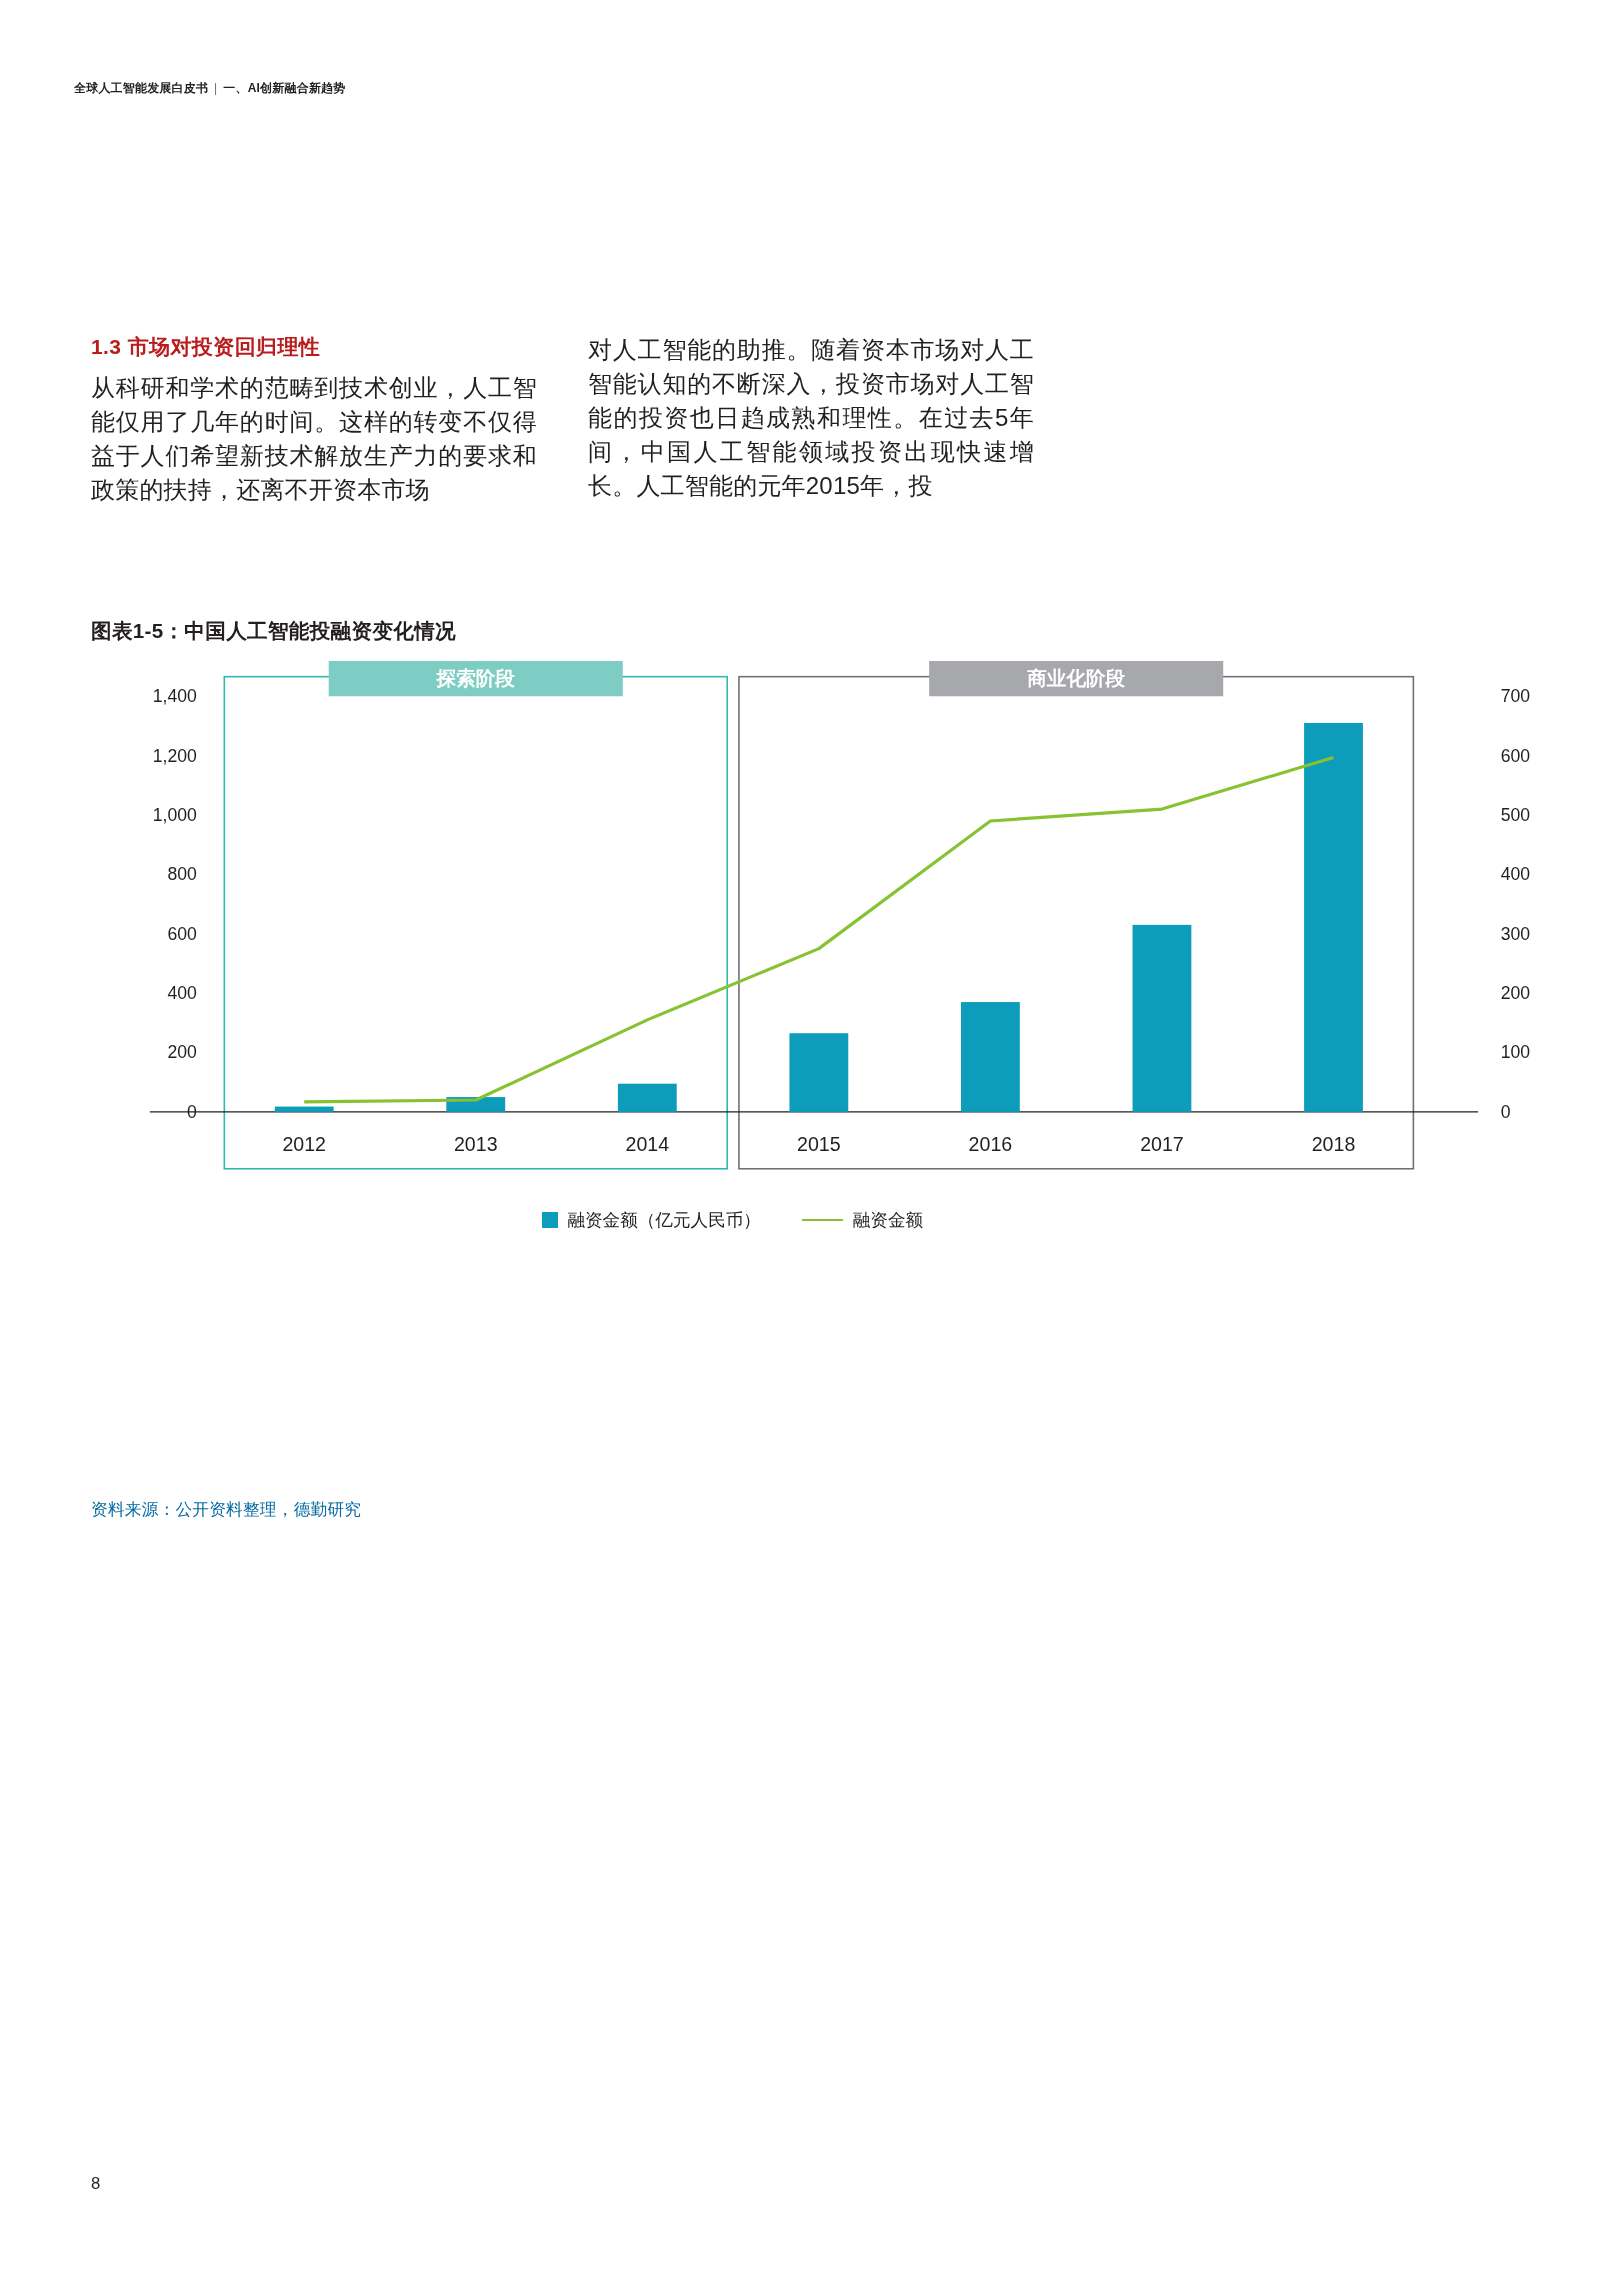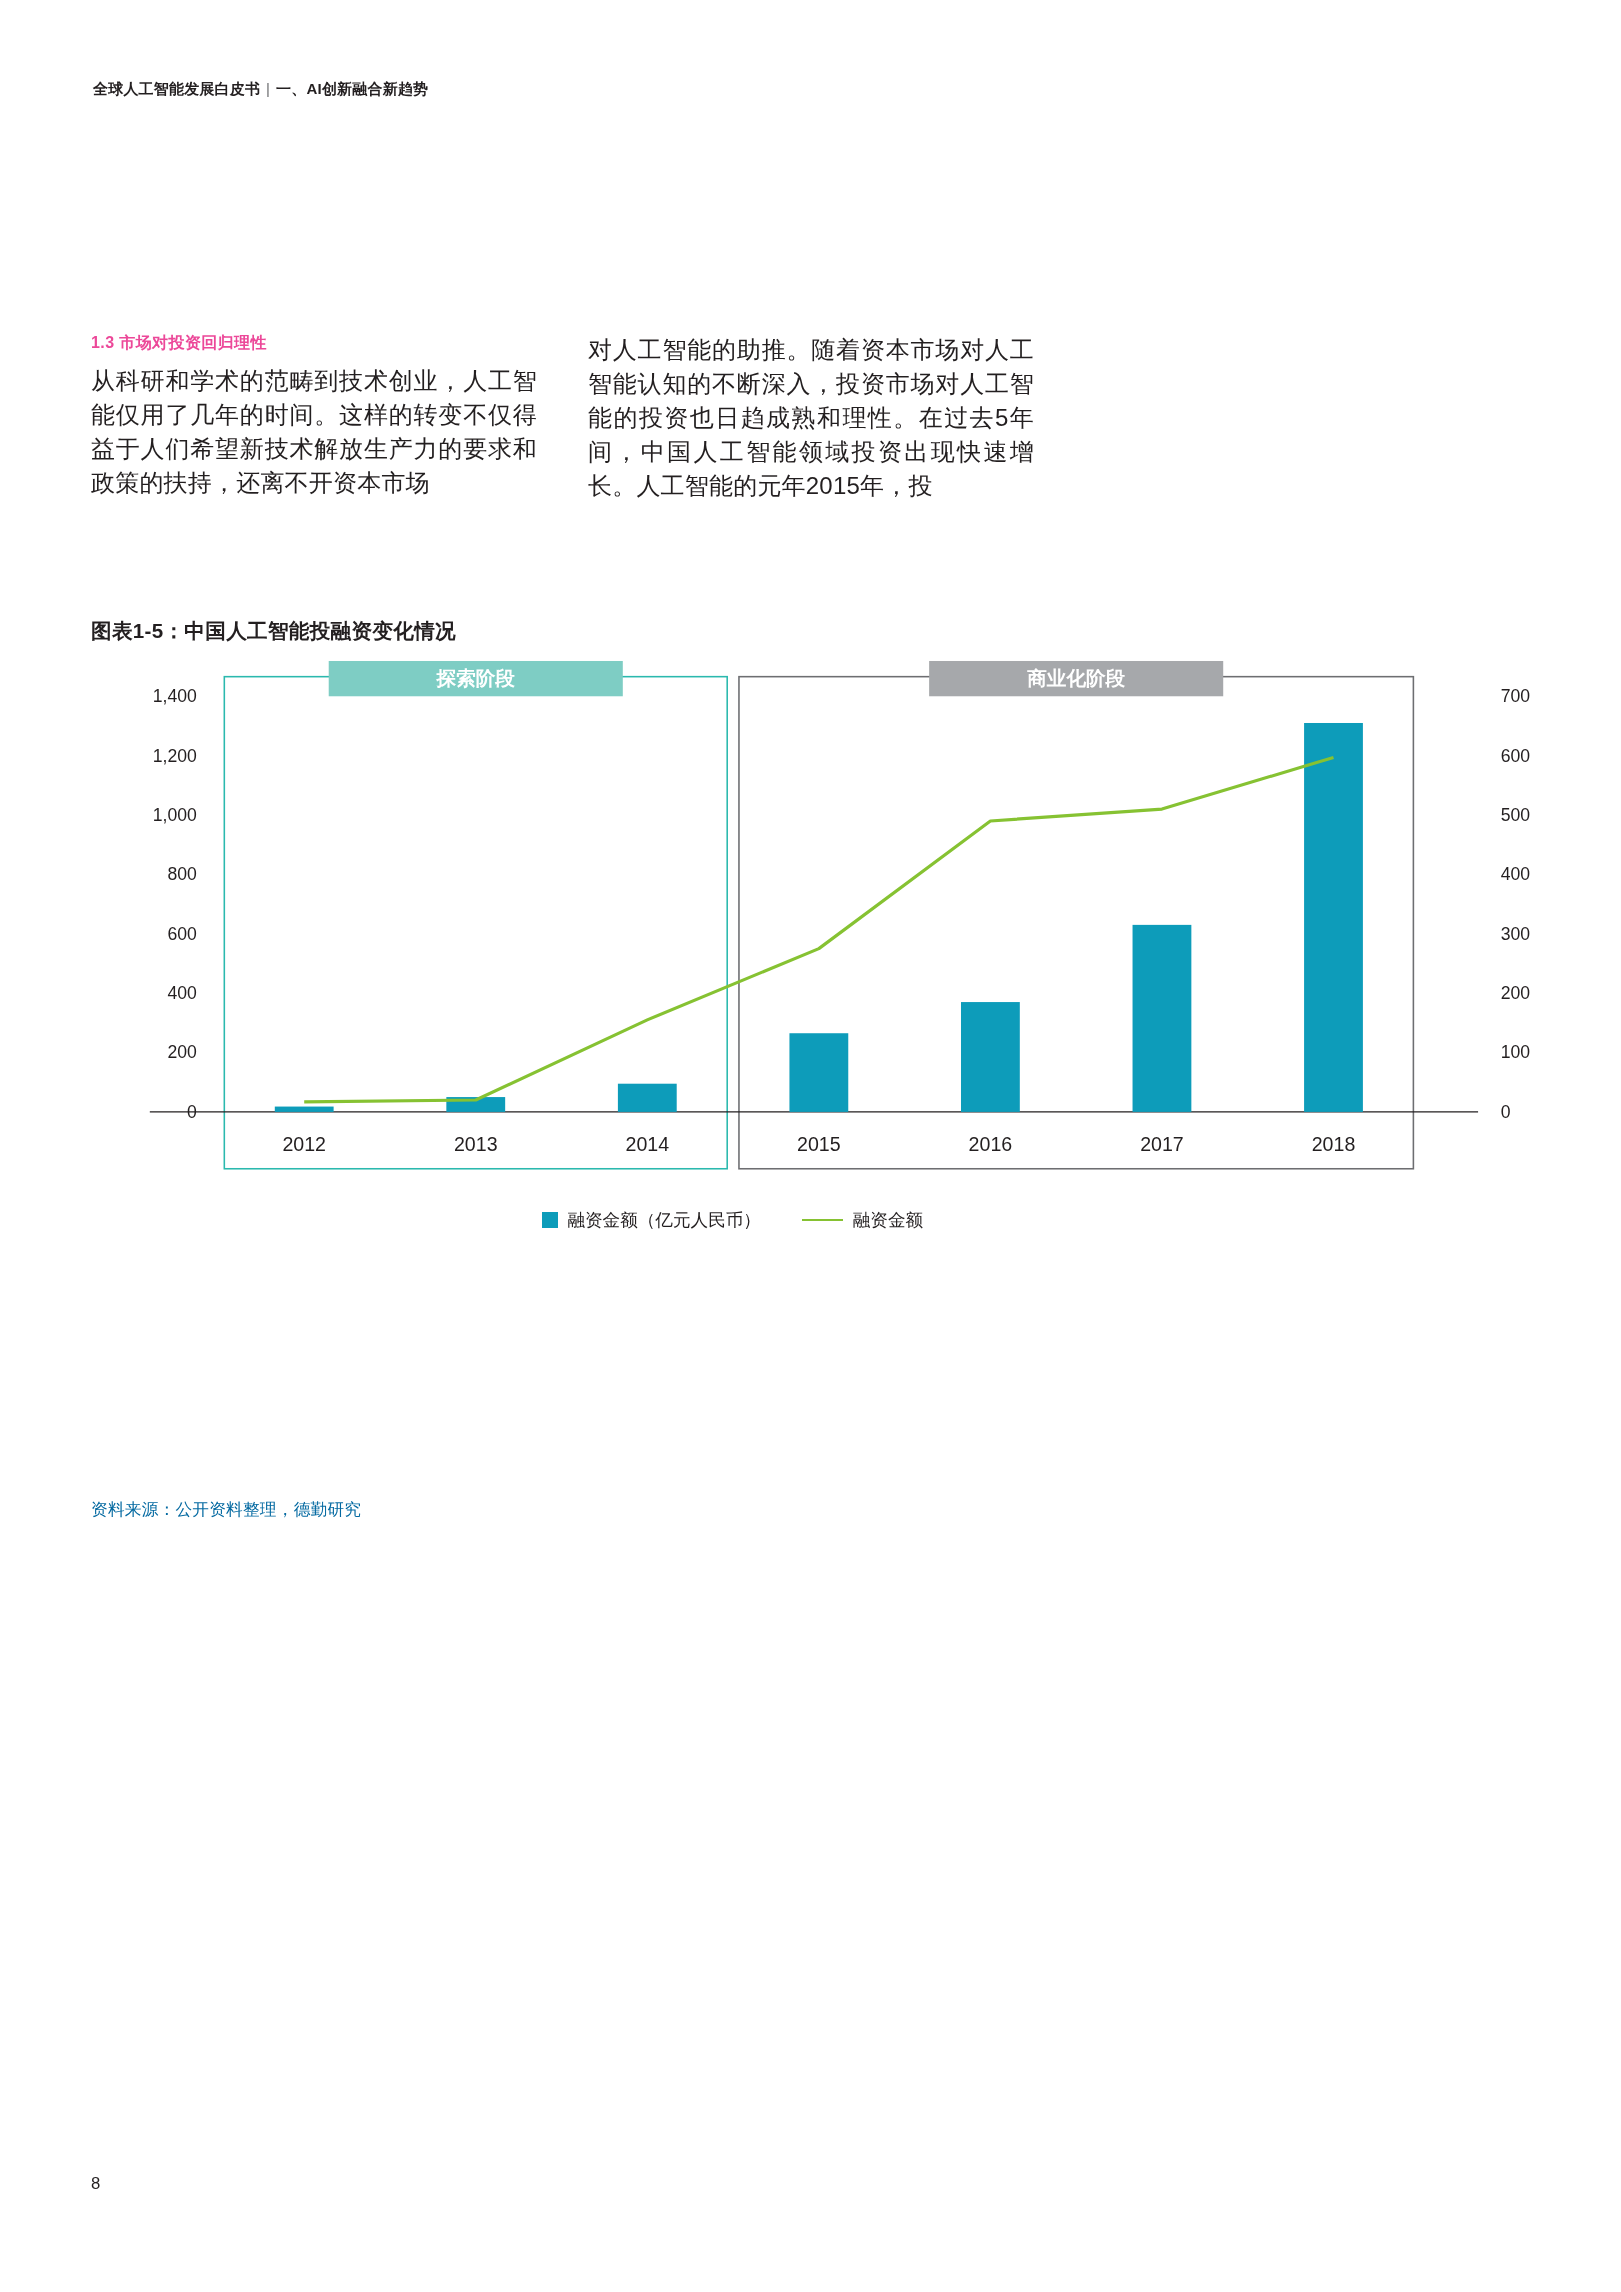--- a/index.html
+++ b/index.html
@@ -16,23 +16,23 @@
     overflow: hidden;
   }
   .page {
     position: absolute;
     inset: 0;
     padding: 0;
   }
   
   .runhead {
     position: absolute;
-    left: 93px;
+    left: 74px;
     top: 80px;
-    font-size: 15px;
+    font-size: 12px;
     letter-spacing: 0.2px;
     white-space: nowrap;
   }
   .runhead .bold {
     font-weight: bold;
   }
   .runhead .sep {
     color: #6d6e71;
     margin: 0 5.9px;
   }
@@ -53,22 +53,22 @@
     width: 446px;
   }
   .col p {
     margin: 0;
     font-size: 24px;
     line-height: 34px;
     text-align: justify;
     letter-spacing: 0.2px;
   }
   .sec-title {
-    color: #ec4899;
-    font-size: 16px;
+    color: #b91c1c;
+    font-size: 21px;
     font-weight: bold;
     margin: 0 0 9.8px 0;
     letter-spacing: 0.4px;
   }
 
   
   .fig-title {
     position: absolute;
     left: 91px;
     top: 604px;

